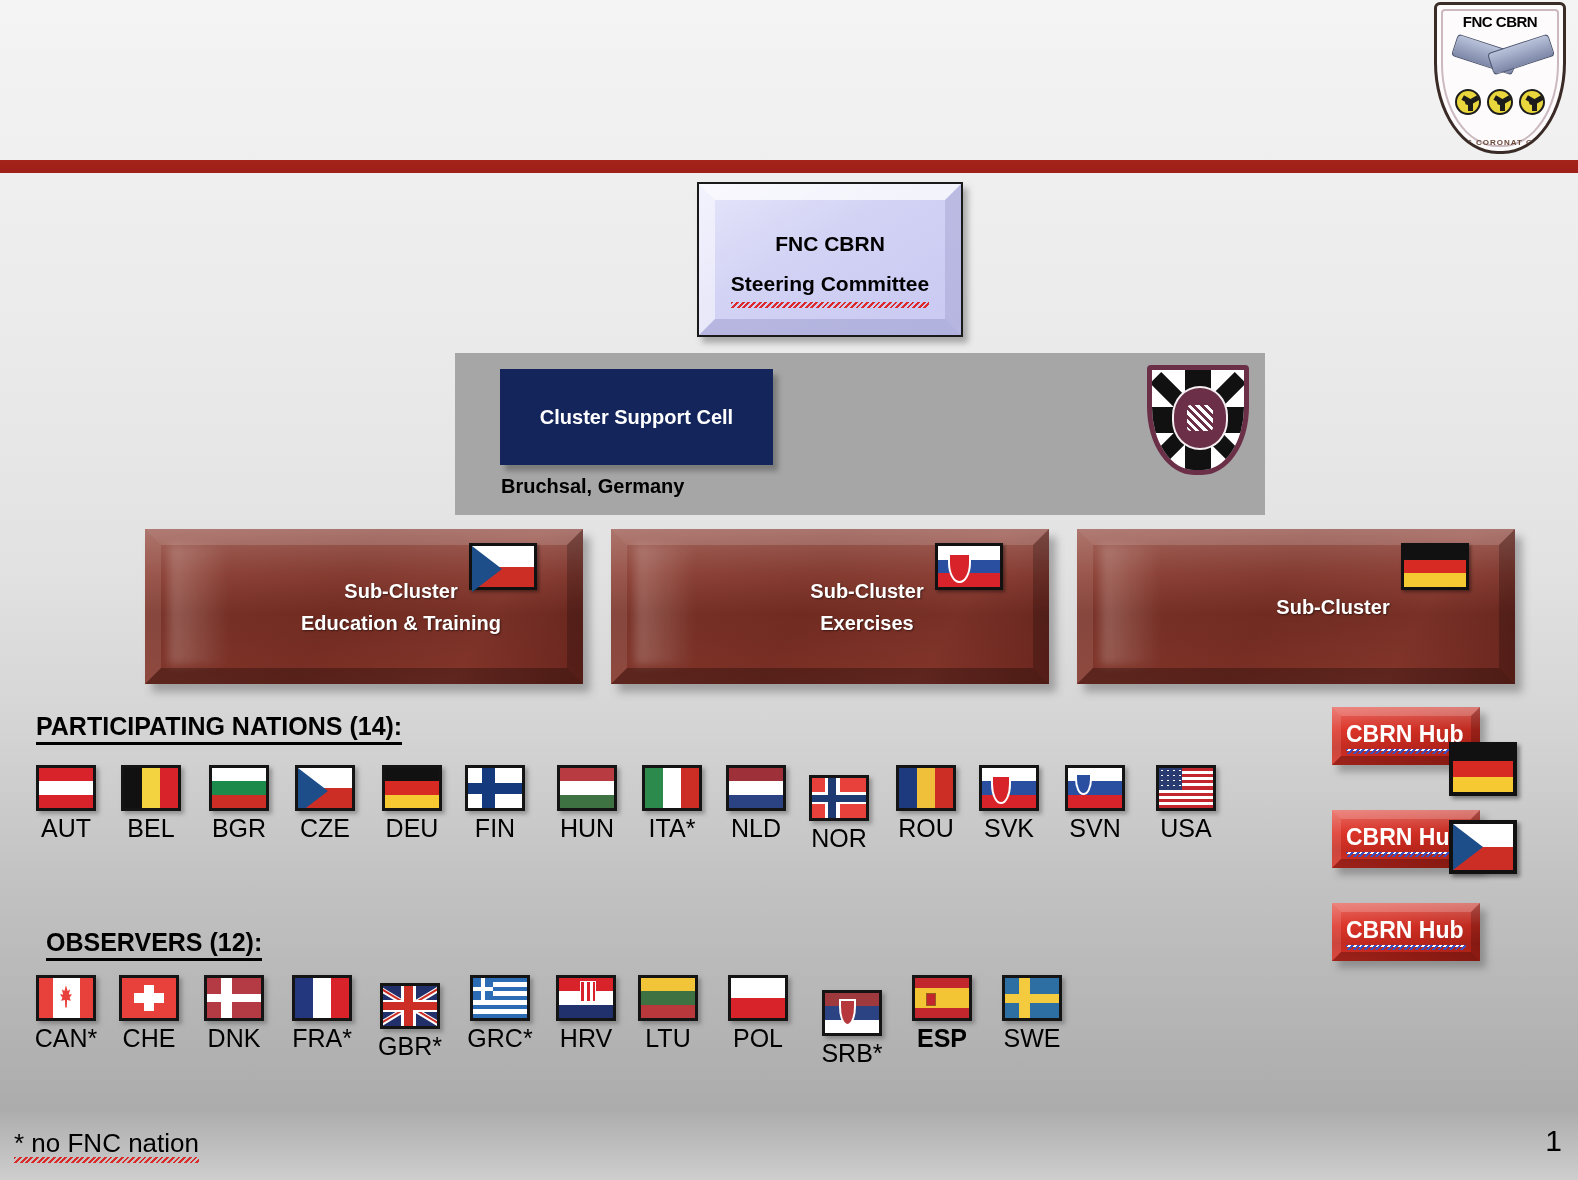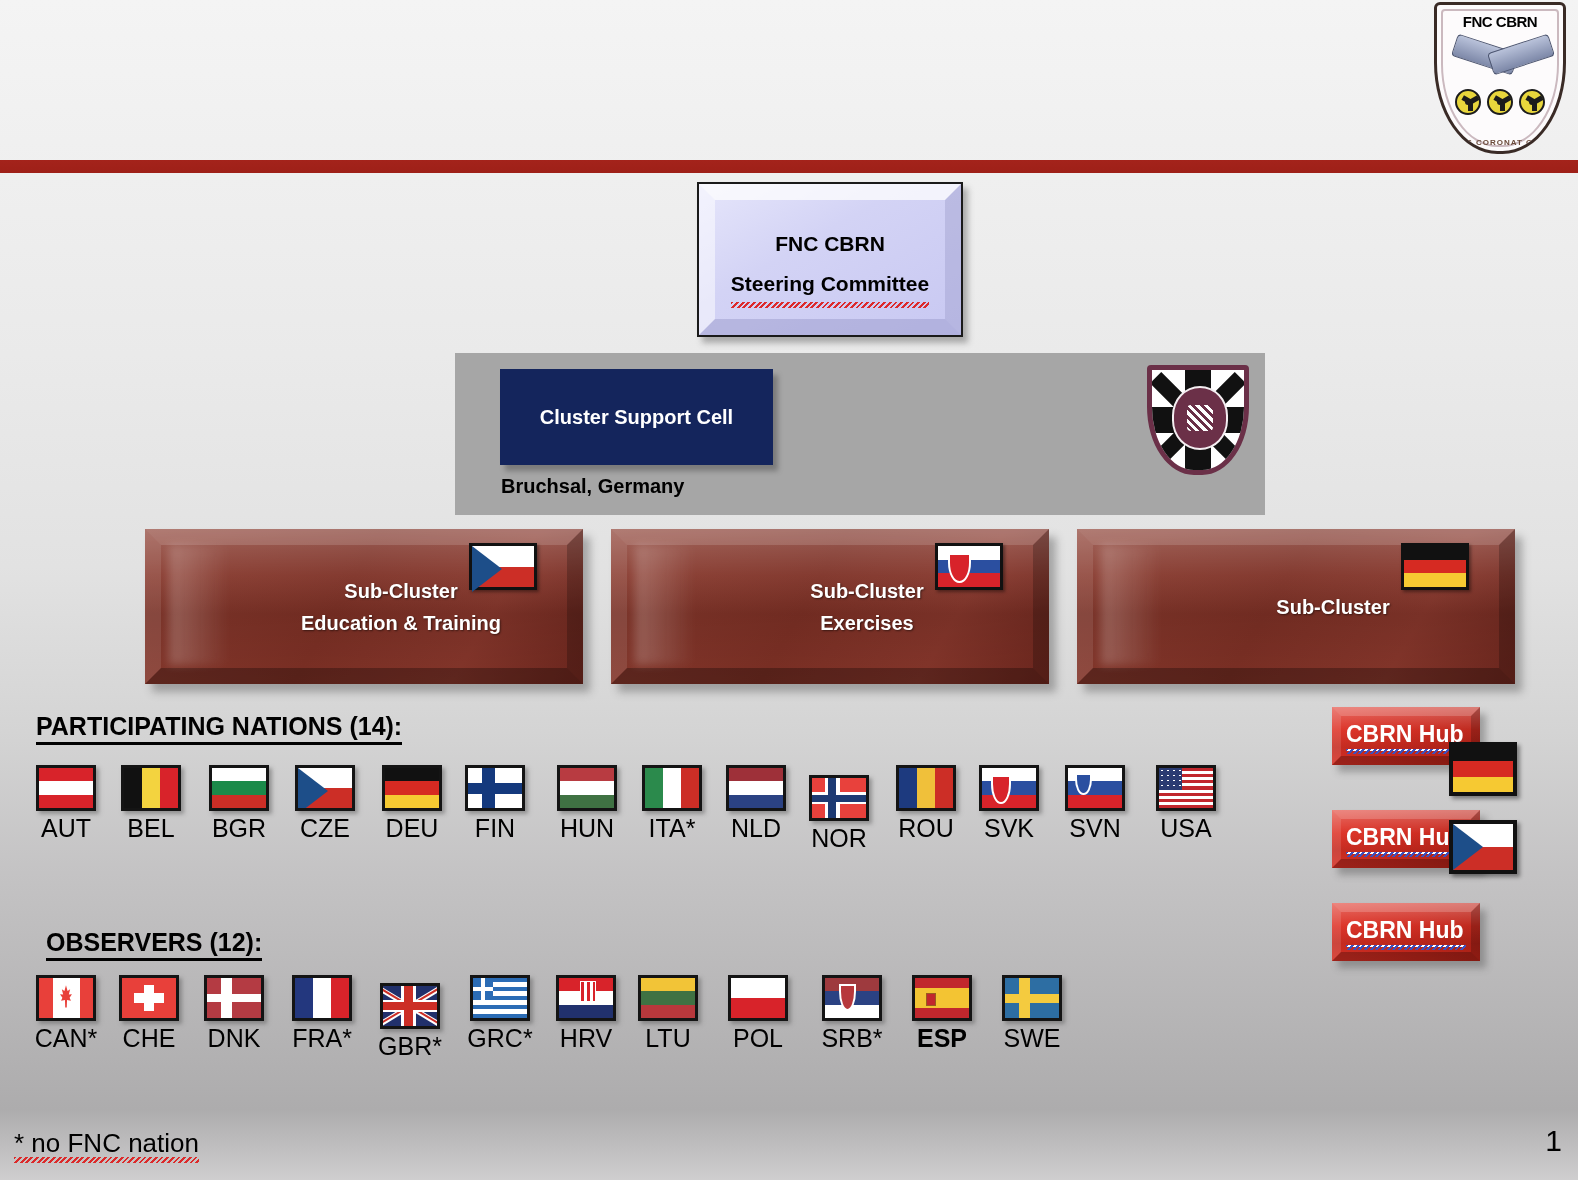--- a/index.html
+++ b/index.html
@@ -557,21 +557,21 @@
       </div>
       <div class="flaglbl">LTU</div>
     </div>
     <div class="flagcell" style="left: 714px; top: 0px; width: 88px;">
       <div class="flagbox">
         <div class="f-hstripe" style="top:0.000%;height:50.000%;background:#ffffff"></div>
         <div class="f-hstripe" style="top:50.000%;height:50.000%;background:#d8232a"></div>
       </div>
       <div class="flaglbl">POL</div>
     </div>
-    <div class="flagcell" style="left: 808px; top: 0px; width: 88px;">
+    <div class="flagcell" style="left: 808px; top: 15px; width: 88px;">
       <div class="flagbox">
         <div style="position:absolute;inset:0">
           <div class="f-hstripe" style="top:0.000%;height:33.333%;background:#9e3a3e"></div>
           <div class="f-hstripe" style="top:33.333%;height:33.333%;background:#2b4283"></div>
           <div class="f-hstripe" style="top:66.667%;height:33.333%;background:#ffffff"></div>
         </div>
             <div style="position:absolute;left:26%;top:14%;width:24%;height:58%;background:#b7383c;border:2px solid #ffffff;border-radius:0 0 50% 50%/0 0 72% 72%"></div>
       </div>
       <div class="flaglbl">SRB*</div>
     </div>

